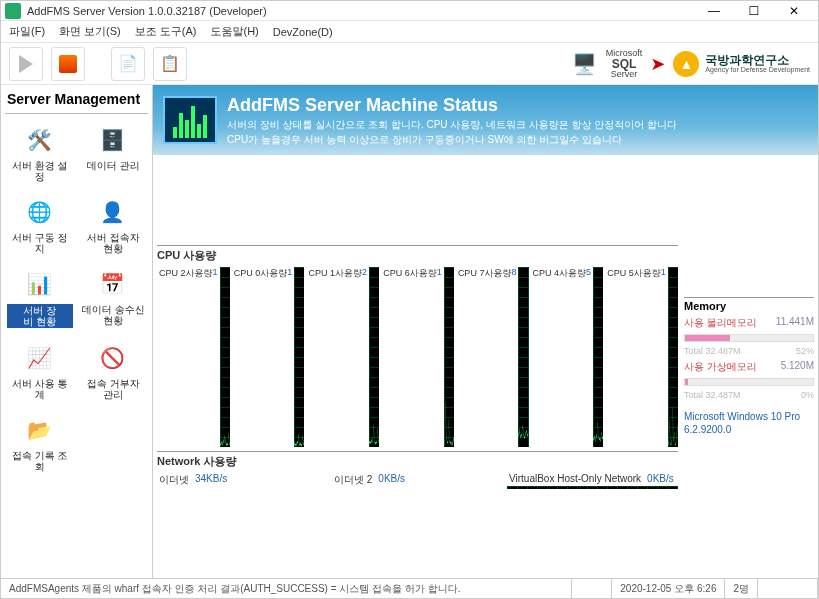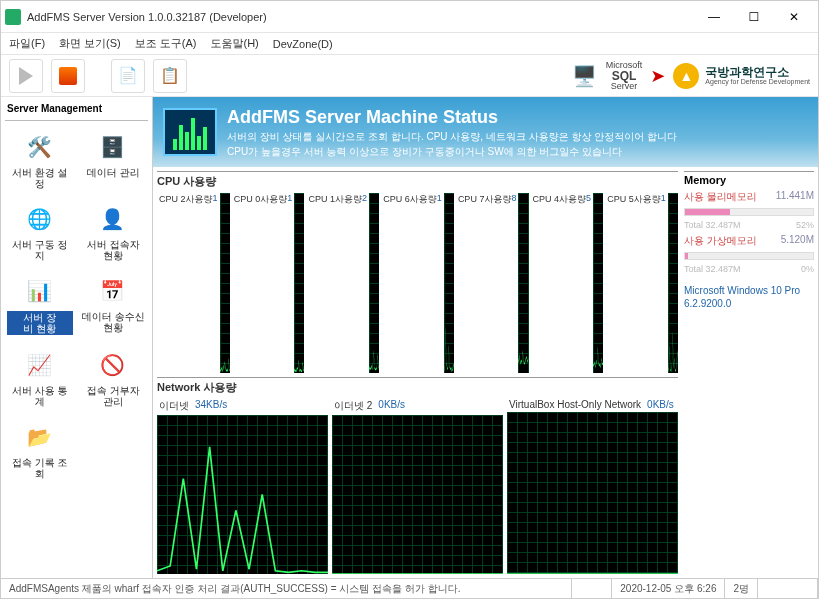--- a/index.html
+++ b/index.html
@@ -1,18 +1,18 @@
 <!DOCTYPE html>
 <html><head>
 <meta charset="utf-8">
 <style>
 * { margin: 0; padding: 0; box-sizing: border-box; font-family: "Malgun Gothic", Arial, sans-serif; }
 body { background: #fff; width: 819px; height: 599px; overflow: hidden; border: 1px solid #ccc; display: flex; flex-direction: column; }
 
-.titlebar { height: 32px; display: flex; align-items: center; padding: 0 4px; background: #fff; border-bottom: 1px solid #e5e5e5; }
+.titlebar { height: 20px; display: flex; align-items: center; padding: 0 4px; background: #fff; border-bottom: 1px solid #e5e5e5; }
 .titlebar .app-icon { width: 16px; height: 16px; background: #2a6; border-radius: 2px; margin-right: 6px; }
 .titlebar .title { font-size: 11px; color: #333; flex: 1; }
 .titlebar .win-btns { display: flex; gap: 0; }
 .titlebar .win-btn { width: 40px; height: 24px; display: flex; align-items: center; justify-content: center; font-size: 12px; cursor: pointer; }
 
 .menubar { height: 22px; display: flex; align-items: center; padding: 0 8px; gap: 14px; font-size: 11px; color: #333; border-bottom: 1px solid #e5e5e5; }
 .menubar .menu-item { cursor: pointer; }
 
 .toolbar { height: 42px; display: flex; align-items: center; padding: 4px 8px; gap: 8px; border-bottom: 1px solid #e5e5e5; }
 .toolbar .tbtn { width: 34px; height: 34px; border: 1px solid #ddd; border-radius: 3px; display: flex; align-items: center; justify-content: center; cursor: pointer; }
@@ -20,36 +20,36 @@
 .toolbar .brand { height: 34px; display: flex; align-items: center; gap: 8px; }
 .toolbar .sql-logo { font-size: 9px; color: #444; display: flex; flex-direction: column; align-items: center; line-height: 1; }
 .toolbar .agency { display: flex; align-items: center; gap: 6px; }
 .toolbar .agency-badge { width: 26px; height: 26px; background: #f5b400; border-radius: 50%; display:flex;align-items:center;justify-content:center;color:#fff;font-size:14px; }
 .toolbar .agency-text { font-size: 12px; color: #0a3a3a; font-weight: bold; line-height: 1; }
 .toolbar .agency-text .sub { font-size: 7px; color: #555; font-weight: normal; }
 
 .body-row { flex: 1; display: flex; min-height: 0; }
 
 .sidebar { width: 152px; border-right: 1px solid #ccc; padding: 4px; display: flex; flex-direction: column; }
-.sidebar .header { font-size: 10px; font-weight: bold; padding: 2px 2px 6px; border-bottom: 1px solid #bbb; margin-bottom: 6px; }
+.sidebar .header { font-size: 14px; font-weight: bold; padding: 2px 2px 6px; border-bottom: 1px solid #bbb; margin-bottom: 6px; }
 .sidebar .grid { display: grid; grid-template-columns: 1fr 1fr; gap: 8px 4px; }
 .sidebar .item { display: flex; flex-direction: column; align-items: center; gap: 2px; cursor: pointer; padding: 2px; }
 .sidebar .item .ico { width: 36px; height: 36px; border-radius: 4px; display:flex;align-items:center;justify-content:center;font-size:20px;color:#555; }
 .sidebar .item .lbl { font-size: 10px; color: #222; text-align: center; line-height: 1.1; }
 .sidebar .item.selected .lbl { background: #1e5aa8; color: #fff; padding: 1px 13px; }
 
 .main { flex: 1; display: flex; flex-direction: column; min-width: 0; }
 
 .header-panel { height: 70px; background: linear-gradient(to bottom, #3a9fd4, #6ab9df 60%, #bfe0ef); display: flex; align-items: center; padding: 6px 10px; gap: 10px; color: #fff; }
 .header-panel .hicon { width: 54px; height: 48px; background: #035; border: 2px solid #6cf; display:flex;align-items:flex-end;justify-content:center;gap:2px;padding:4px; }
 .header-panel .hicon span { width:4px;background:#3f6; }
 .header-panel .htitle { font-size: 18px; font-weight: bold; }
 .header-panel .hdesc { font-size: 10px; line-height: 1.3; margin-top: 2px; }
 
-.content { flex: 1; display: flex; gap: 6px; padding: 4px; min-height: 0; }
+.content { flex: 1; display: flex; gap: 6px; padding: 4px; min-height: 0; align-items: center; }
 .graphs { flex: 1; display: flex; flex-direction: column; gap: 4px; min-width: 0; }
 .memory-panel { width: 130px; display: flex; flex-direction: column; gap: 4px; font-size: 10px; border-top:1px solid #999; padding-top:2px; }
 .memory-panel .mtitle { font-weight: bold; font-size: 11px; }
 .memory-panel .mrow { display: flex; justify-content: space-between; }
 .memory-panel .mlbl { color: #c44; }
 .memory-panel .mval { color: #88a; }
 .memory-panel .mbar { height: 8px; background: #eee; border: 1px solid #ddd; position: relative; }
 .memory-panel .mbar-fill { height: 100%; background: #e8b; }
 .memory-panel .winver { font-size: 10px; color: #2266aa; margin-top: 6px; line-height: 1.3; }
 

